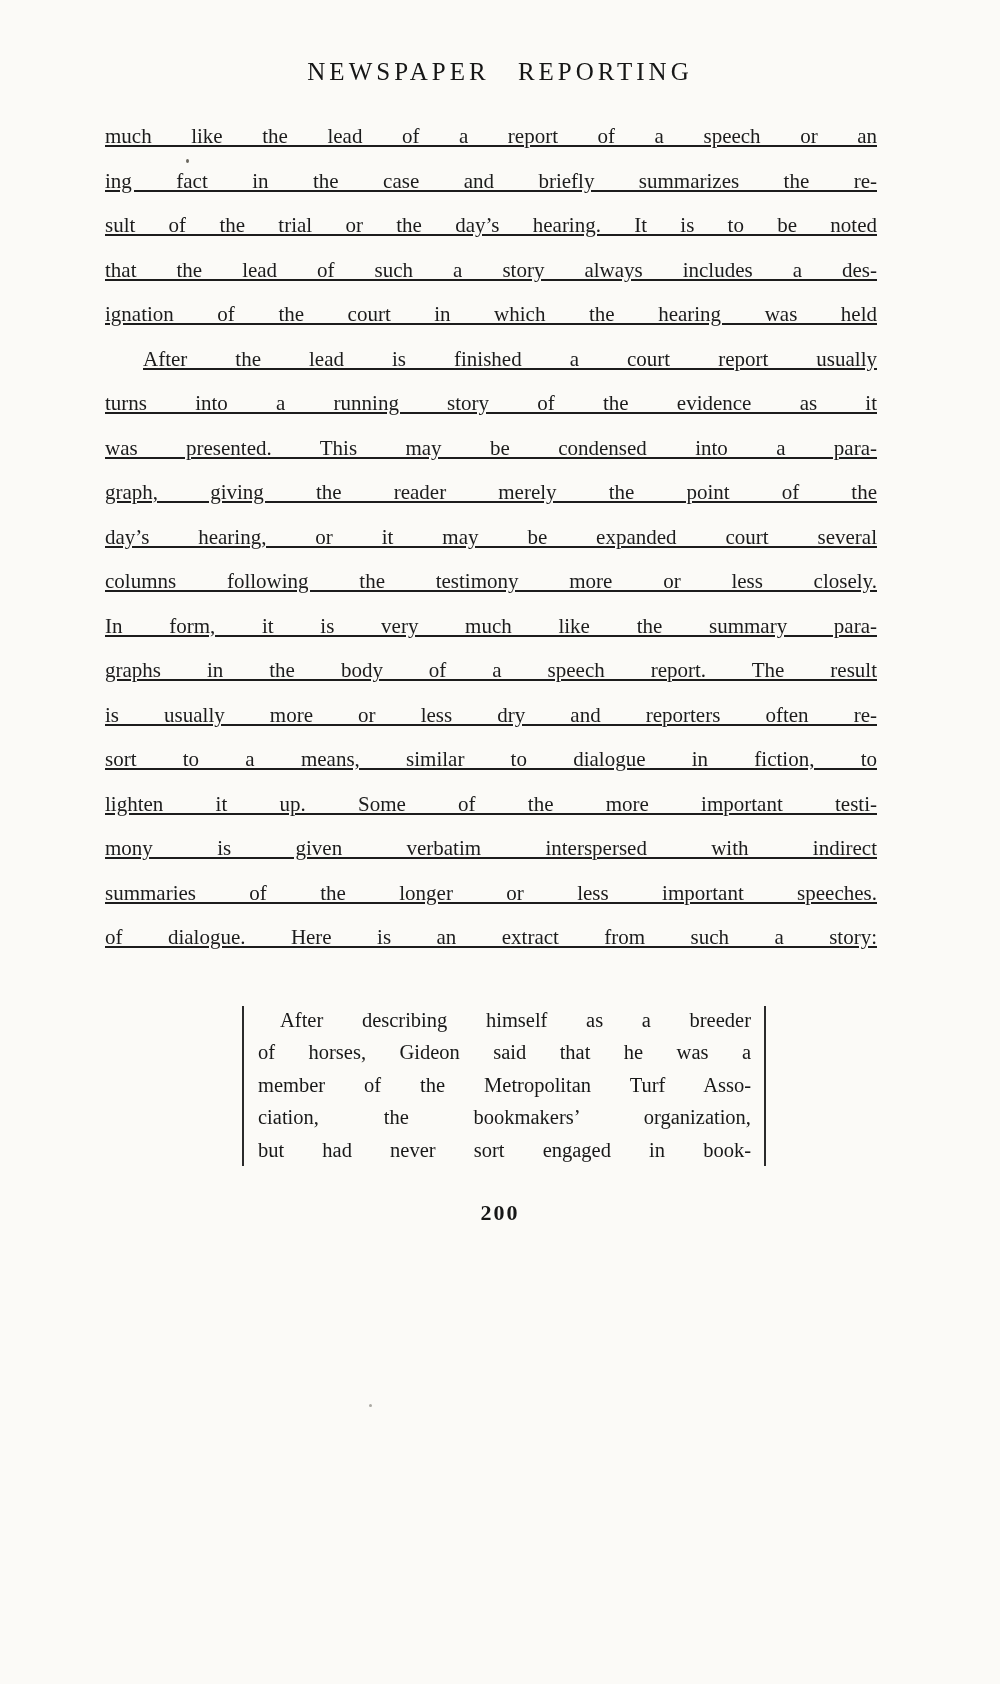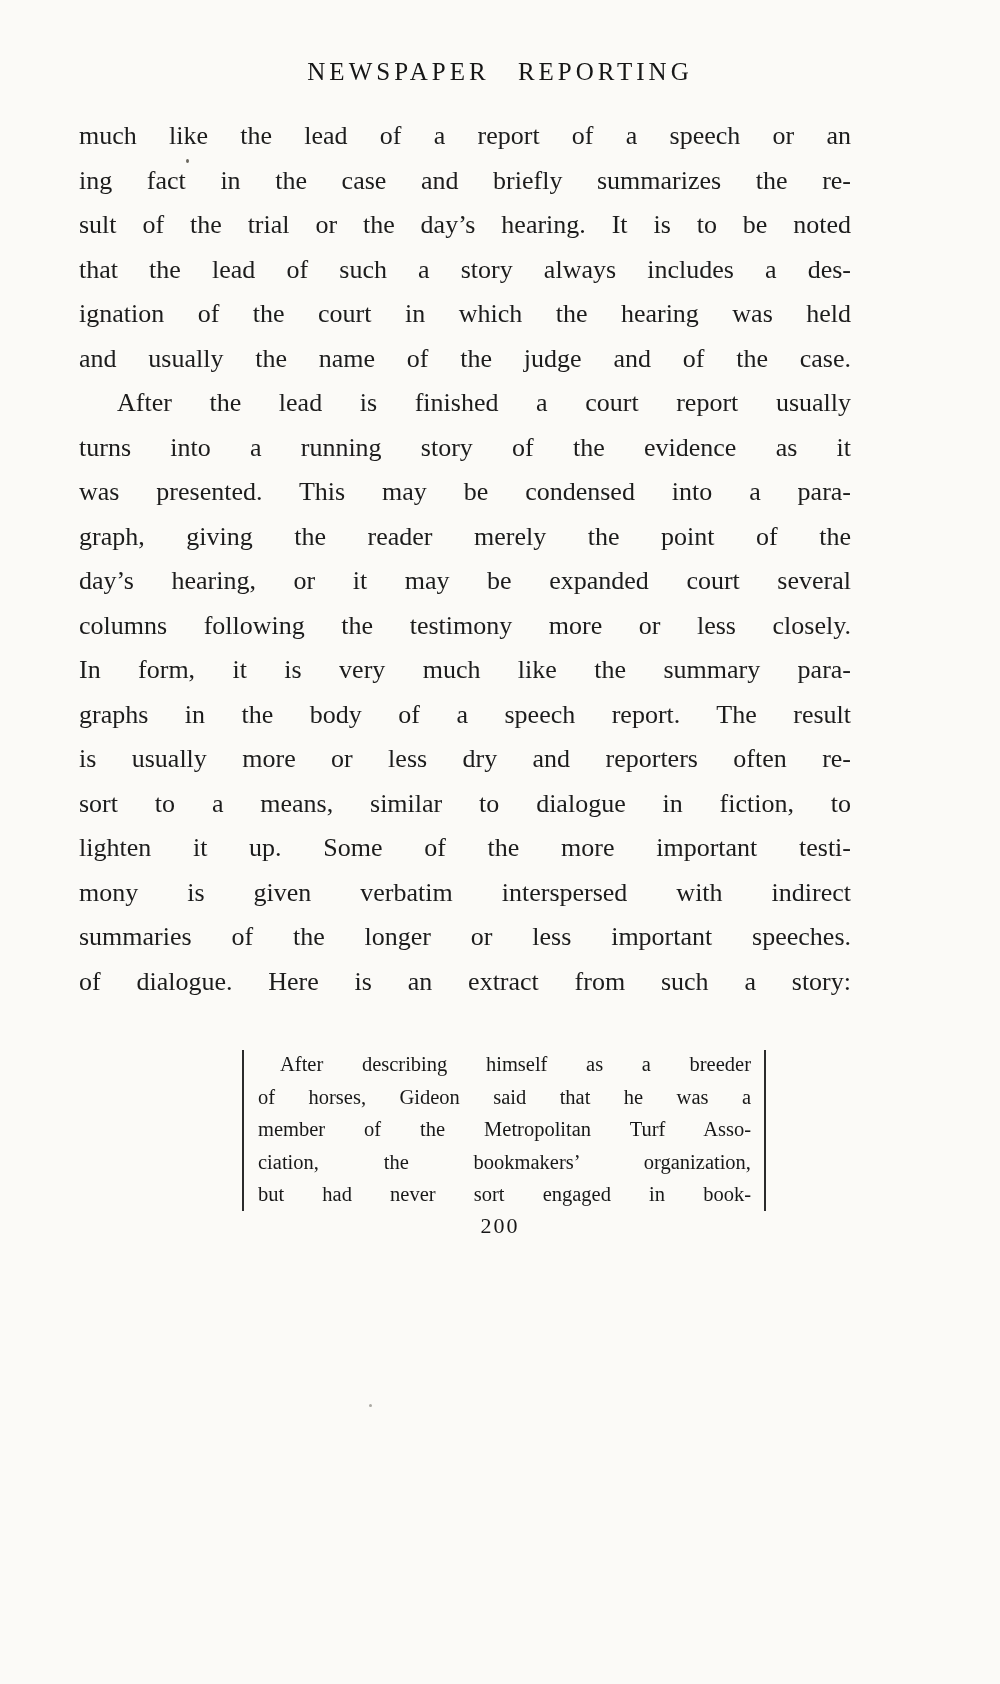--- a/index.html
+++ b/index.html
@@ -20,24 +20,25 @@
   }
   .running-head {
     padding-top: 58px;
     text-align: center;
     font-size: 25px;
     letter-spacing: 4px;
     word-spacing: 18px;
     color: #161616;
   }
   .body-text {
-    margin: 28px 104px 0 79px;
+    margin: 28px 104px 0 105px;
     width: 772px;
-    font-size: 26px;
+    font-size: 21px;
     line-height: 44.5px;
+    text-decoration: underline;
   }
   .paragraph { margin: 0; }
   .line {
     text-align: justify;
     text-align-last: justify;
   }
   .line.first-indent { text-indent: 38px; }
   .extract {
     position: relative;
     margin-left: 242px;
@@ -56,24 +57,24 @@
     background: #2b2b2b;
   }
   .rule-left { left: 0; }
   .rule-right { right: 0; }
   .qline {
     text-align: justify;
     text-align-last: justify;
   }
   .qline.first-indent { text-indent: 22px; }
   .page-number {
-    margin-top: 0;
+    margin-top: 32px;
     text-align: center;
     font-size: 22px;
-    font-weight: normal;
+    font-weight: bold;
     letter-spacing: 2px;
     color: #161616;
   }
   .speck {
     position: absolute;
     background: #6a675f;
     border-radius: 50%;
   }
   .speck-1 { left: 186px; top: 159px; width: 3px; height: 4px; }
   .speck-2 { left: 369px; top: 1404px; width: 3px; height: 3px; opacity: .55; }
@@ -84,21 +85,20 @@
 <div class="page">
   <div class="running-head">NEWSPAPER REPORTING</div>
 
   <div class="body-text">
       <div class="paragraph">
         <div class="line">much like the lead of a report of a speech or an</div>
         <div class="line">ing fact in the case and briefly summarizes the re-</div>
         <div class="line">sult of the trial or the day’s hearing.  It is to be noted</div>
         <div class="line">that the lead of such a story always includes a des-</div>
         <div class="line">ignation of the court in which the hearing was held</div>
-        <div class="line">and usually the name of the judge and of the case.</div>
       </div>
       <div class="paragraph">
         <div class="line first-indent">After the lead is finished a court report usually</div>
         <div class="line">turns into a running story of the evidence as it</div>
         <div class="line">was presented.  This may be condensed into a para-</div>
         <div class="line">graph, giving the reader merely the point of the</div>
         <div class="line">day’s hearing, or it may be expanded court several</div>
         <div class="line">columns following the testimony more or less closely.</div>
         <div class="line">In form, it is very much like the summary para-</div>
         <div class="line">graphs in the body of a speech report.  The result</div>

